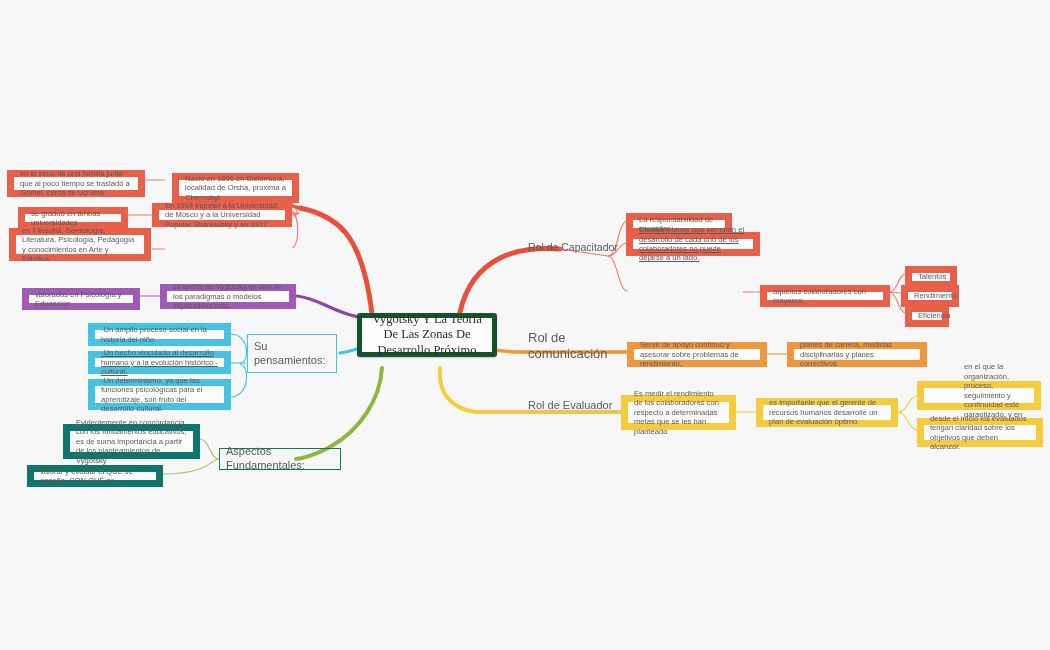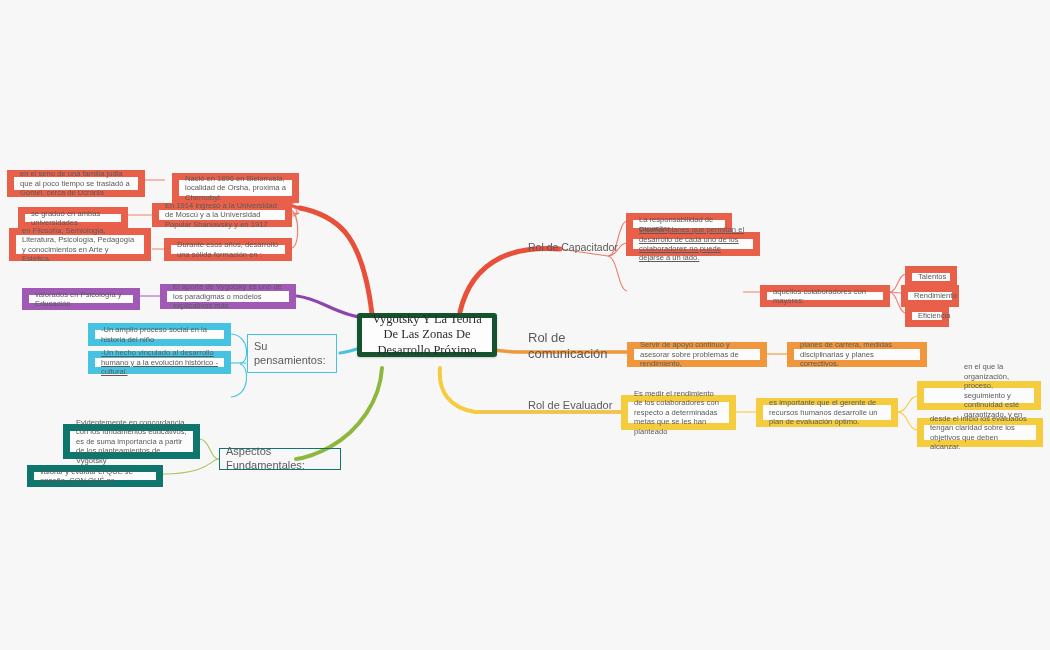--- a/index.html
+++ b/index.html
@@ -130,43 +130,43 @@
   </div>
   <div class="node leaf c-red" style="left:7px;top:170px;width:138px;height:27px;">
     <span>en el seno de una familia judia que al poco tiempo se trasladó a Gomel, cerca de Ucrania</span>
   </div>
   <div class="node leaf c-red" style="left:152px;top:203px;width:140px;height:24px;">
     <span>En 1914 ingresó a la Universidad de Moscú y a la Universidad Popular Shaniavsky y en 1917</span>
   </div>
   <div class="node leaf c-red" style="left:18px;top:207px;width:110px;height:17px;">
     <span>se  graduó en ambas universidades</span>
   </div>
-  <div class="node leaf c-red" style="left:164px;top:238px;width:128px;height:23px;">
-    <span>Durante esos años, desarrolló una sólida formación en :</span>
-  </div>
   <div class="node leaf c-red" style="left:9px;top:228px;width:142px;height:33px;">
     <span>en Filosofía, Semiología, Literatura, Psicología, Pedagogía y conocimientos en Arte y Estética.</span>
   </div>
 
   <div class="node leaf c-purple" style="left:160px;top:284px;width:136px;height:25px;">
     <span>El aporte de Vygotsky es uno de los paradigmas o modelos explicativos más</span>
   </div>
   <div class="node leaf c-purple" style="left:22px;top:288px;width:118px;height:17px;">
     <span>valorados en Psicología y Educación</span>
   </div>
 
   <div class="node leaf c-cyan" style="left:88px;top:323px;width:143px;height:23px;">
     <span>-Un amplio proceso social en la historia del niño</span>
   </div>
   <div class="node branch-title c-cyan center-text" style="left:247px;top:334px;width:90px;height:39px;">
     <span>Su pensamientos:</span>
   </div>
   <div class="node leaf c-cyan" style="left:88px;top:351px;width:143px;height:23px;text-decoration:underline;">
     <span>-Un hecho vinculado al desarrollo humano y a la evolución histórico - cultural.</span>
   </div>
+  <div class="node leaf c-cyan" style="left:88px;top:379px;width:143px;height:31px;">
+    <span>-Un determinismo, ya que las funciones psicológicas para el aprendizaje, son fruto del desarrollo cultural.</span>
+  </div>
 
   <div class="node branch-title c-green center-text" style="left:219px;top:448px;width:122px;height:22px;">
     <span>Aspectos Fundamentales:</span>
   </div>
   <div class="node leaf c-green" style="left:63px;top:424px;width:137px;height:35px;">
     <span>Evidentemente en concordancia con los fundamentos educativos, es de suma importancia a  partir de los planteamientos de Vygotsky</span>
   </div>
   <div class="node leaf c-green" style="left:27px;top:465px;width:136px;height:22px;">
     <span>valorar y evaluar el QUÉ se enseña, CON QUÉ se</span>
   </div>

